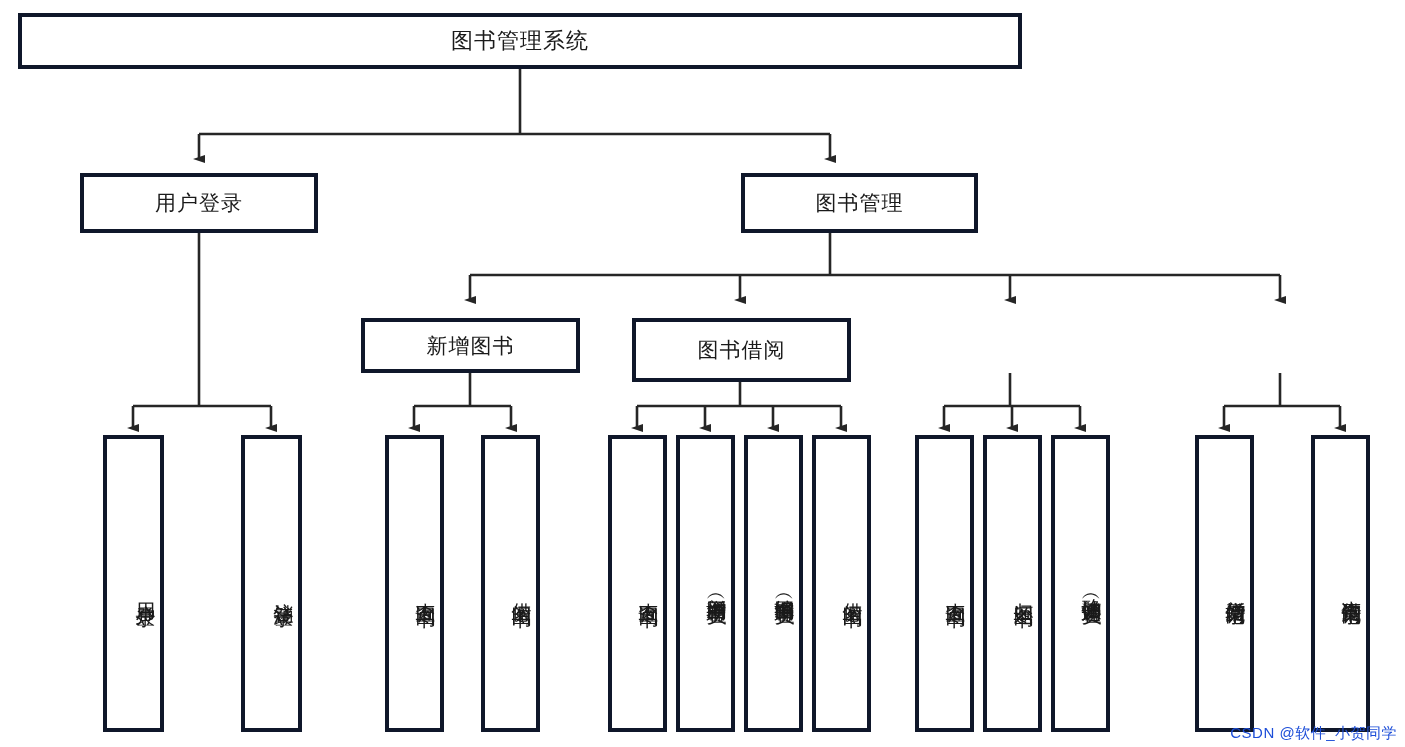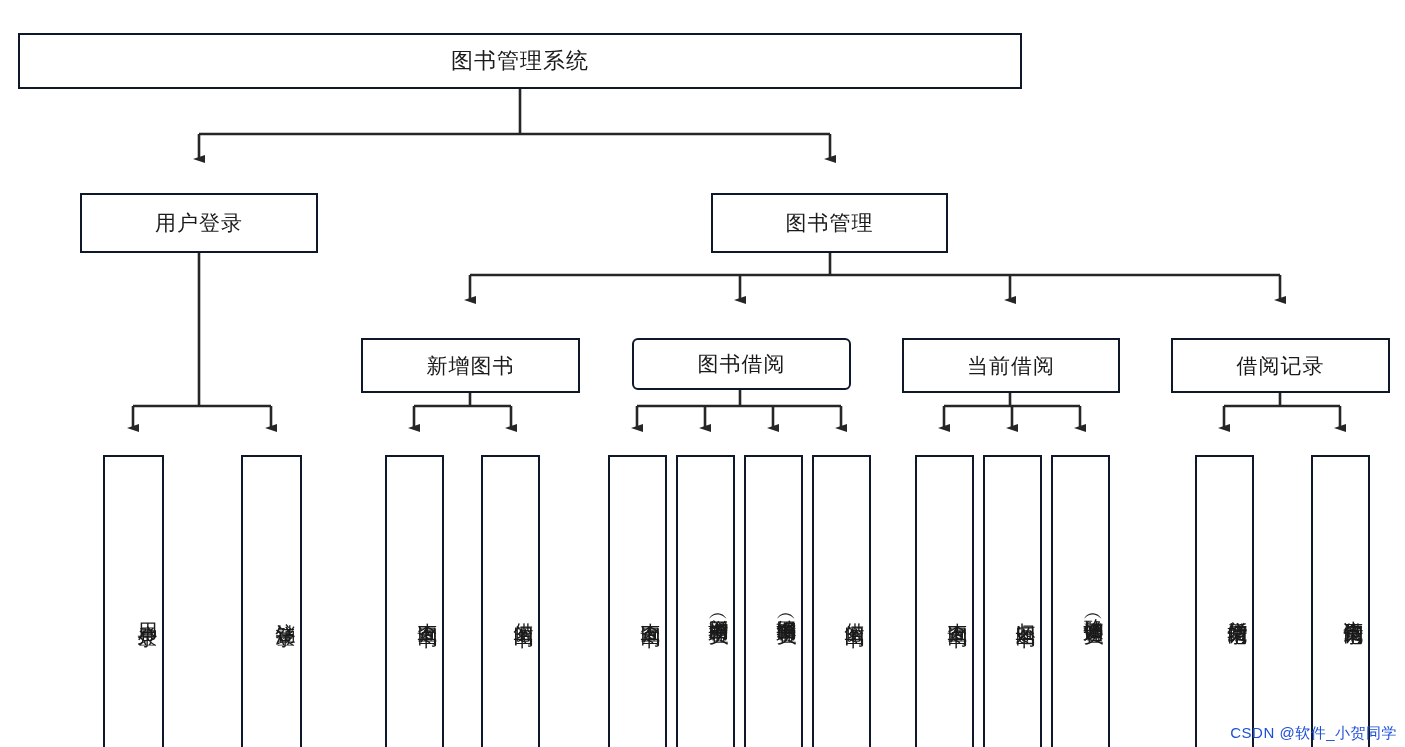--- a/index.html
+++ b/index.html
@@ -21,27 +21,26 @@
     position: absolute;
     left: 0;
     top: 0;
     width: 1405px;
     height: 747px;
     pointer-events: none;
   }
   .node {
     position: absolute;
     box-sizing: border-box;
-    border: 2px solid #0f172a;
+    border: 4px solid #0f172a;
     background: #ffffff;
     display: flex;
     align-items: center;
     justify-content: center;
     color: #1a1a1a;
-    margin-top: 20px;
   }
   .node.horiz {
     font-size: 21px;
     letter-spacing: 1px;
     line-height: 1.2;
   }
   .node.vert {
     writing-mode: vertical-rl;
     text-orientation: upright;
     font-size: 20px;
@@ -122,35 +121,29 @@
     </g>
   </svg>
 
   <div class="node horiz root" style="left:18px; top:13px; width:1004px; height:56px;">
     <span>图书管理系统</span>
   </div>
 
   <div class="node horiz" style="left:80px; top:173px; width:238px; height:60px;">
     <span>用户登录</span>
   </div>
-  <div class="node horiz" style="left:711px; top:173px; width:237px; height:60px;">
+  <div class="node horiz" style="left:741px; top:173px; width:237px; height:60px;">
     <span>图书管理</span>
   </div>
 
   <div class="node horiz" style="left:361px; top:318px; width:219px; height:55px;">
     <span>新增图书</span>
   </div>
-  <div class="node horiz" style="left:632px; top:318px; width:219px; height:52px;border-radius:6px;">
+  <div class="node horiz" style="left:632px; top:318px; width:219px; height:64px;">
     <span>图书借阅</span>
-  </div>
-  <div class="node horiz" style="left:902px; top:318px; width:218px; height:55px;">
-    <span>当前借阅</span>
-  </div>
-  <div class="node horiz" style="left:1171px; top:318px; width:219px; height:55px;">
-    <span>借阅记录</span>
   </div>
 
   <div class="node vert" style="left:103px; top:435px; width:61px; height:297px;">
     <span>用户登录</span>
   </div>
   <div class="node vert" style="left:241px; top:435px; width:61px; height:297px;">
     <span>注销登录</span>
   </div>
 
   <div class="node vert" style="left:385px; top:435px; width:59px; height:297px;">

